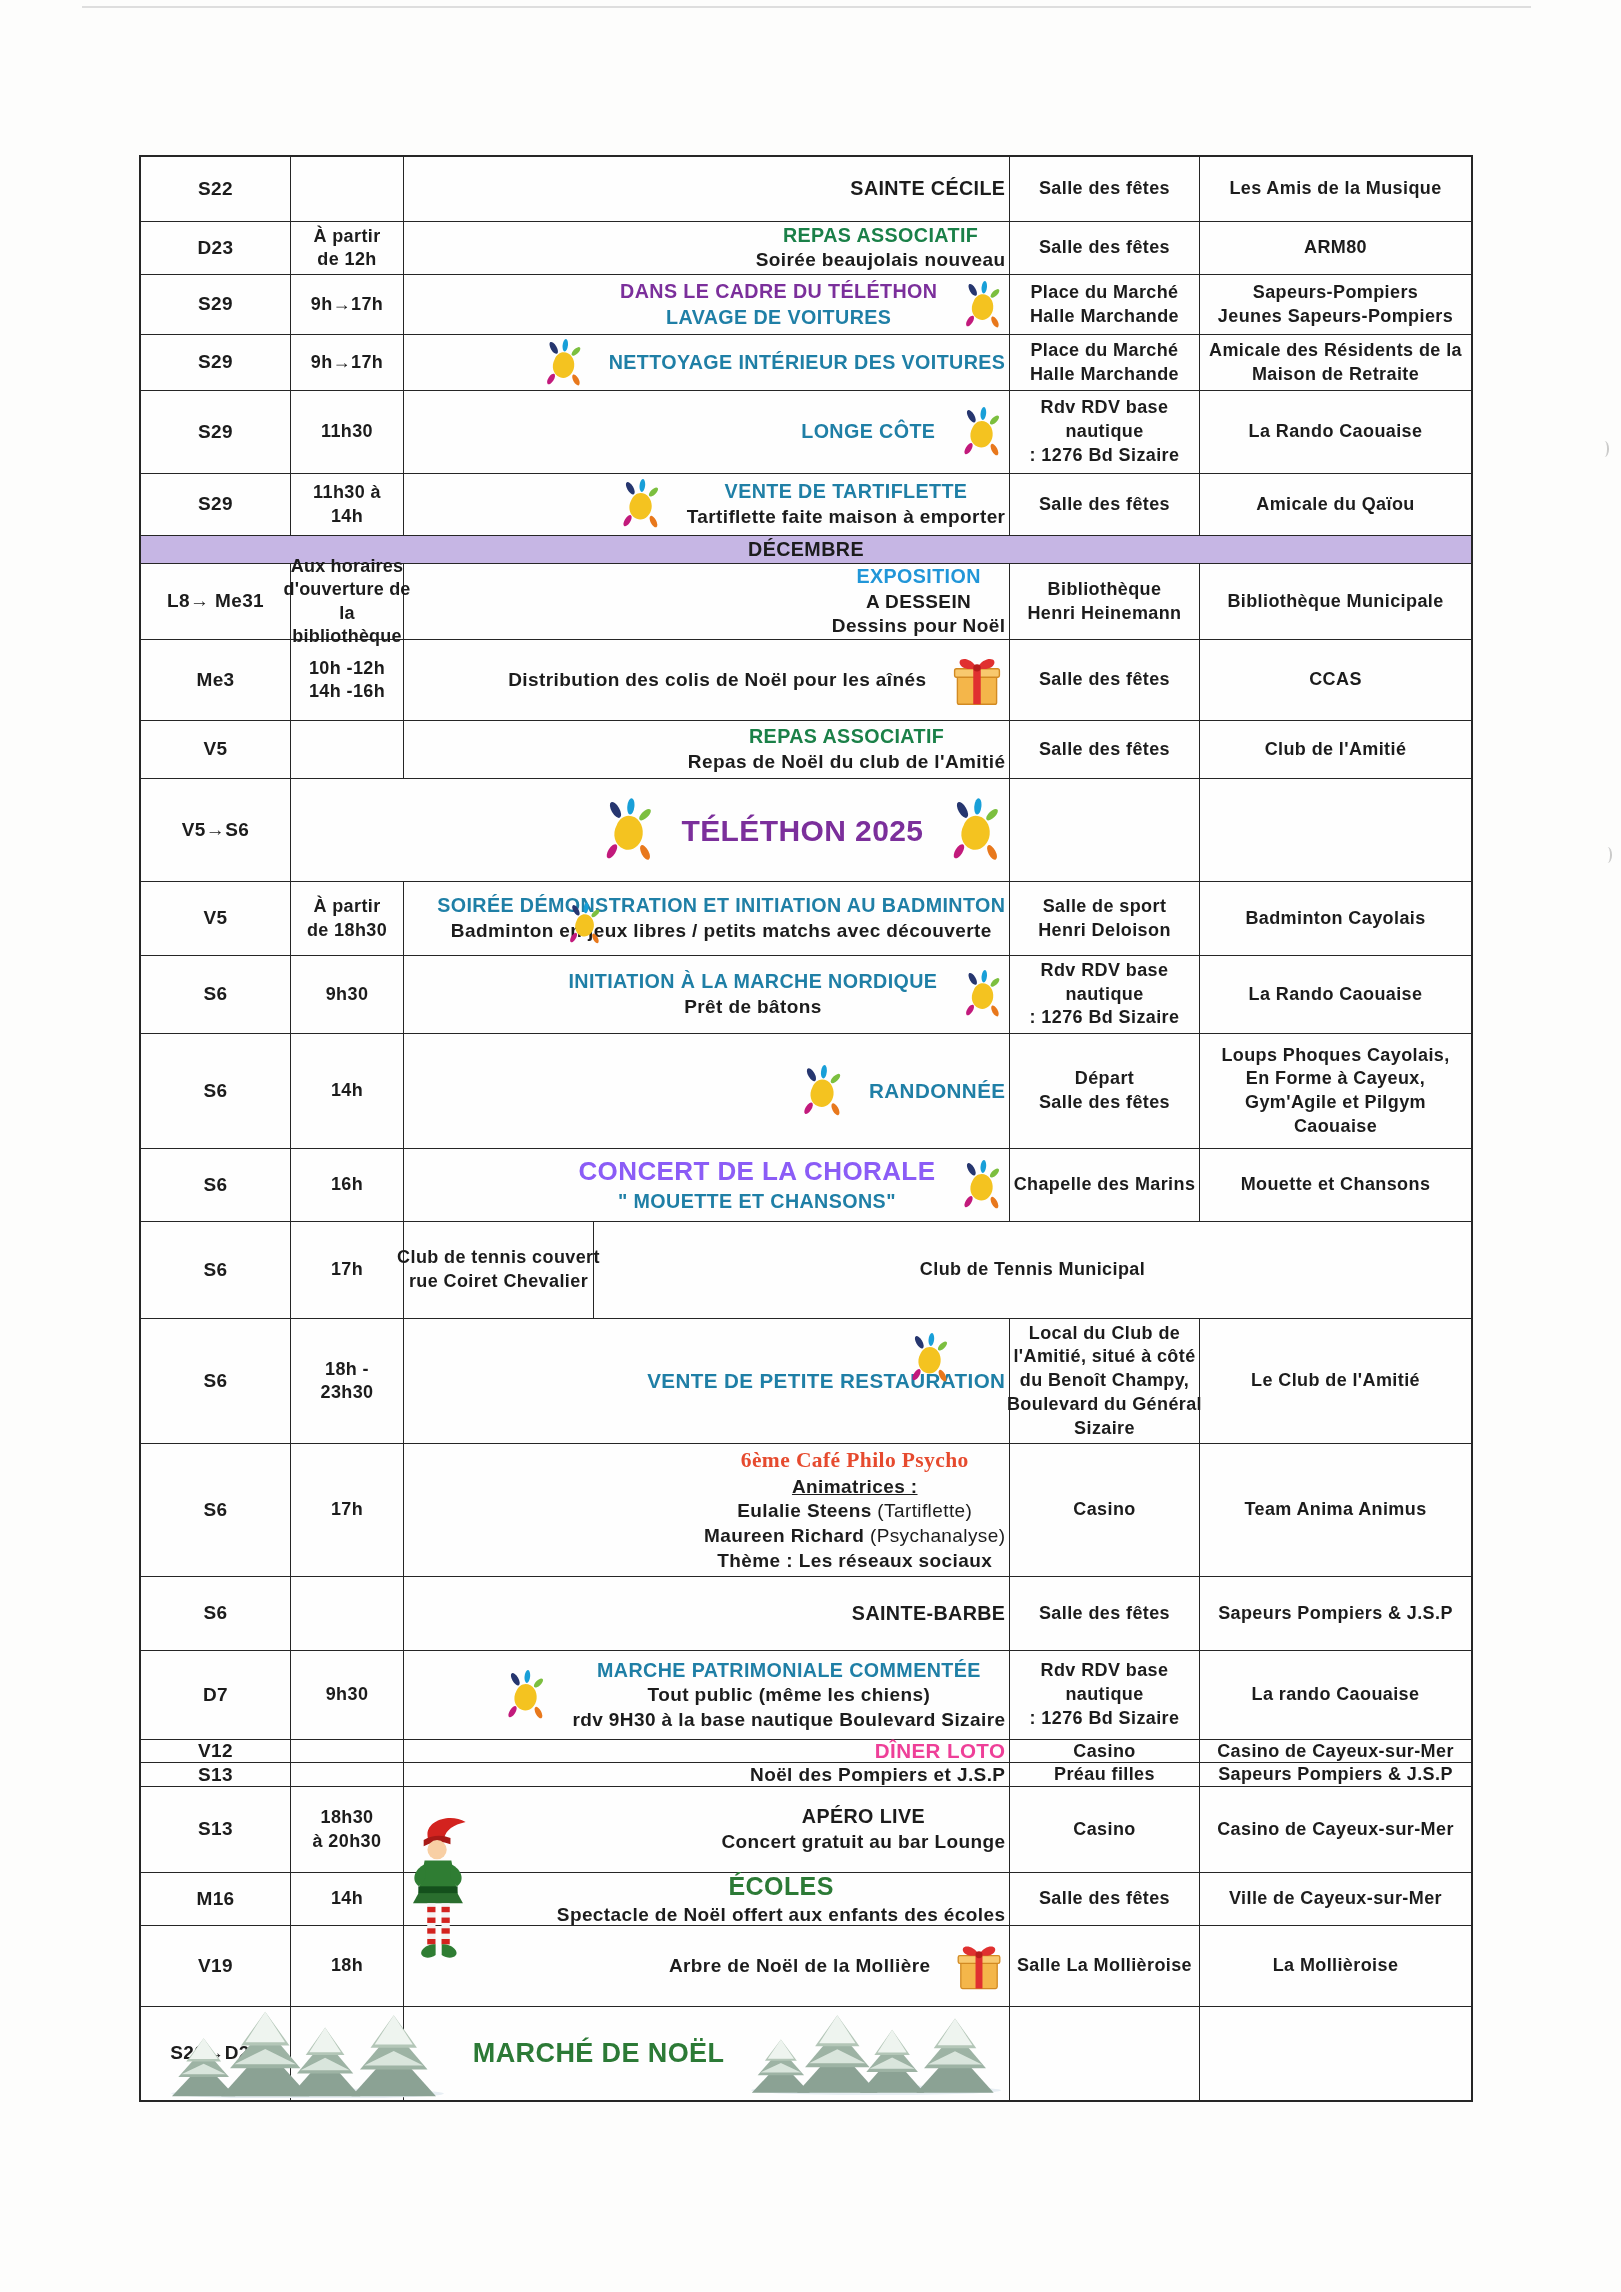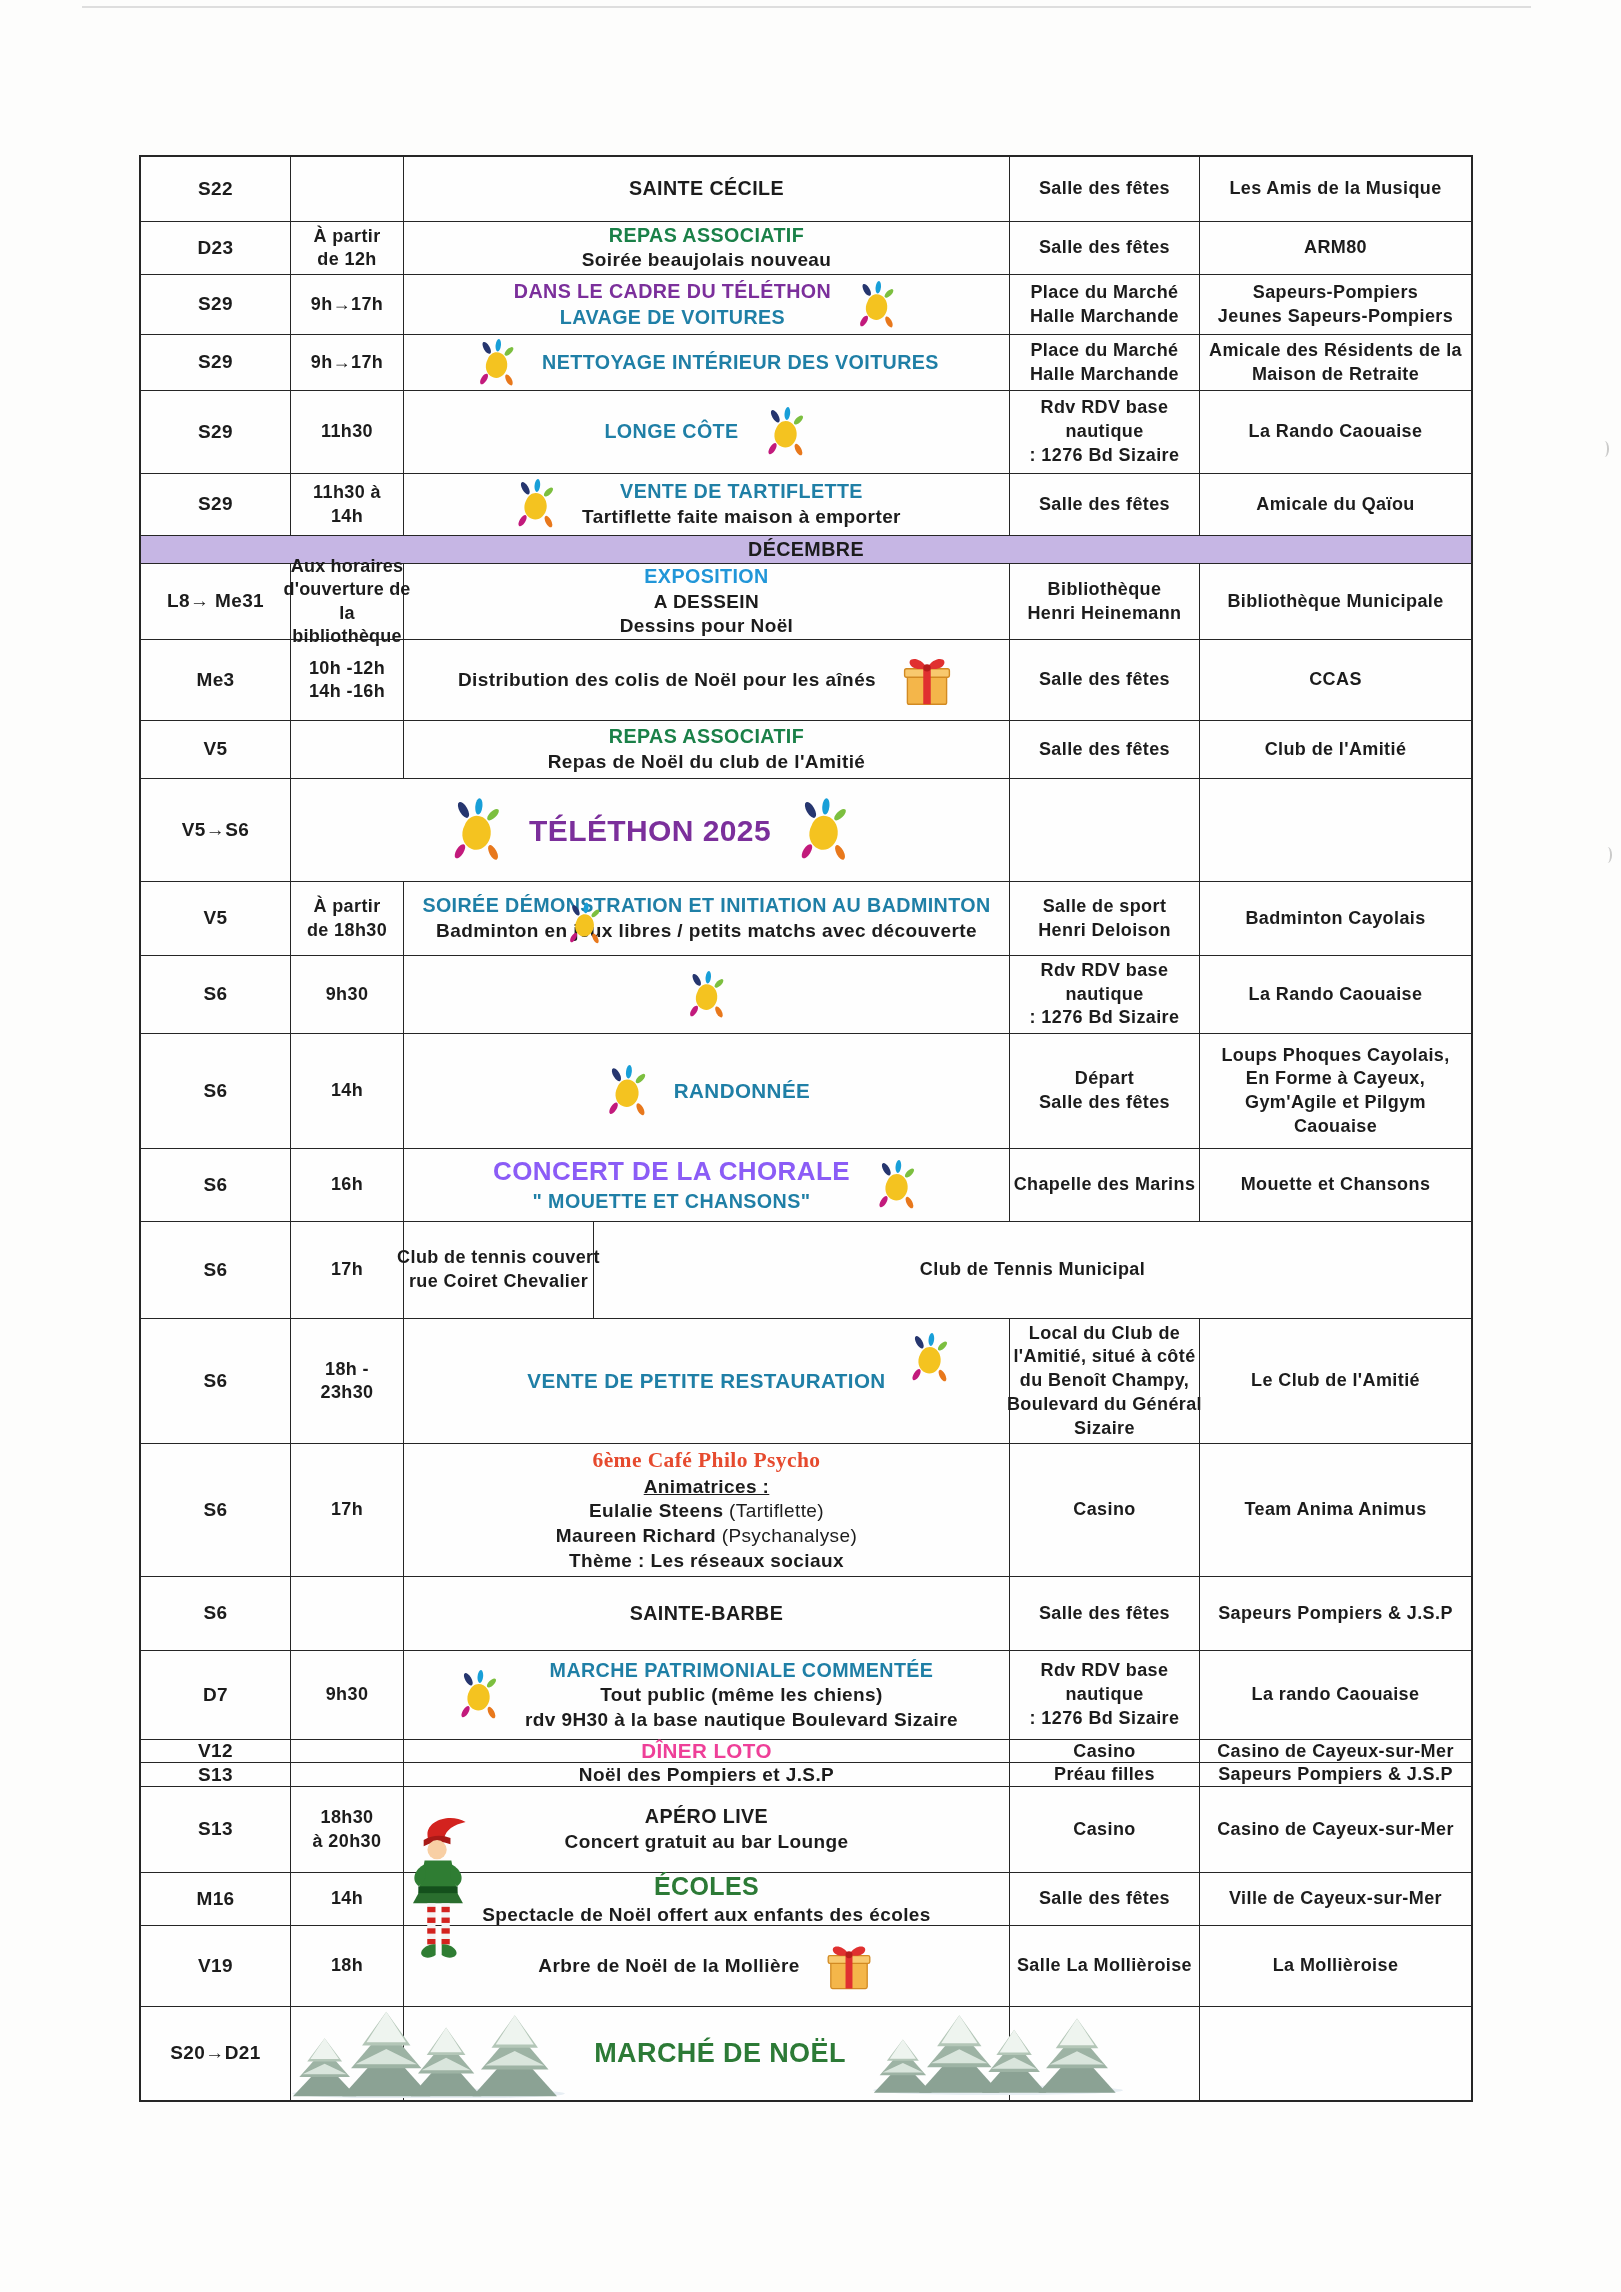--- a/index.html
+++ b/index.html
@@ -25,21 +25,21 @@
   .c4{flex:1;}
   .cm{width:719px;}   
   .cband{width:100%;}
   .line{font-weight:700;font-size:19px;line-height:1.3;letter-spacing:0.4px;white-space:nowrap;}
   .line .sfx{font-weight:400;}
   .line.u{text-decoration:underline;}
   .tsmall .line{font-size:13.4px;line-height:1.3;letter-spacing:0.2px;}
   .c1 .line{font-size:18px;}
   .c3 .line,.c4 .line{font-size:18px;line-height:1.32;}
   .c0 .line{font-size:19px;}
-  .evtflex{display:flex;align-items:center;justify-content:center;gap:23px;width:100%;}
+  .evtflex{display:flex;align-items:center;justify-content:flex-end;gap:23px;width:100%;}
   .evttxt{display:flex;flex-direction:column;align-items:center;justify-content:center;}
   .icon{display:inline-block;line-height:0;}
   .icon svg{display:block;}
   .abs-icon{position:absolute;z-index:3;}
   .elf-wrap{position:absolute;left:403px;top:1814px;z-index:6;line-height:0;}
   .thin .line{line-height:1.05;}
 </style>
 </head>
 <body>
 
@@ -378,20 +378,24 @@
       </div>
       <div class="row" style="height: 78px;">
         <div class="cell c0">
           <div class="line"><span>S6</span></div>
         </div>
         <div class="cell c1">
           <div class="line"><span>9h30</span></div>
         </div>
         <div class="cell c2">
           <div class="evtflex">
+            <div class="evttxt">
+              <div class="line" style="color: rgb(31, 127, 166); font-size: 19.7px;"><span>INITIATION À LA MARCHE NORDIQUE</span></div>
+              <div class="line"><span>Prêt de bâtons</span></div>
+            </div>
             <span class="icon">
               <svg width="45" height="48" viewBox="0 0 50 54">
       <ellipse cx="14" cy="10" rx="3.4" ry="7.5" transform="rotate(-30 14 10)" fill="#26366f"></ellipse>
       <ellipse cx="27" cy="7" rx="3" ry="7" transform="rotate(6 27 7)" fill="#189fd8"></ellipse>
       <ellipse cx="39" cy="14" rx="2.9" ry="6.3" transform="rotate(46 39 14)" fill="#7cbf3f"></ellipse>
       <ellipse cx="11" cy="45" rx="3.1" ry="6.8" transform="rotate(32 11 45)" fill="#c21a7c"></ellipse>
       <ellipse cx="39" cy="46" rx="3.1" ry="6.8" transform="rotate(-28 39 46)" fill="#e8781c"></ellipse>
       <path d="M25 15 C33 15 38 23 37 31 C36 40 28 46 21 43 C13 40 11 30 15 23 C17 18 21 15 25 15 Z" fill="#f4c320"></path>
     </svg>
             </span>

